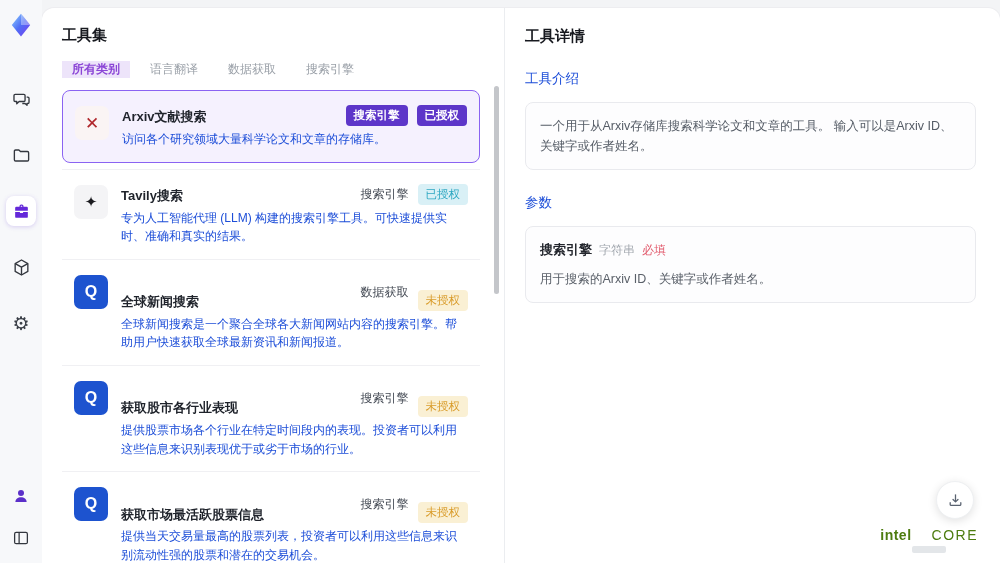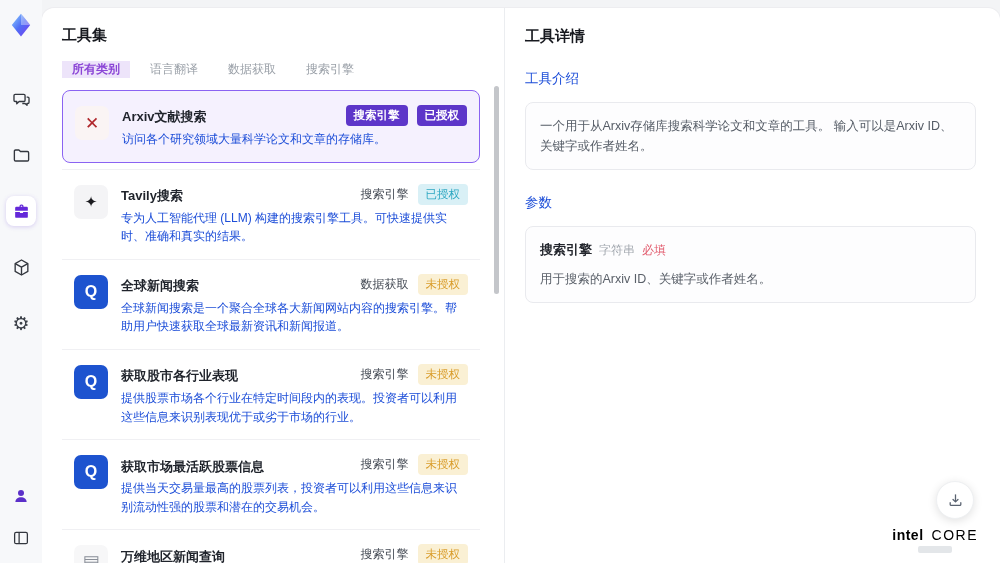--- a/index.html
+++ b/index.html
@@ -39,38 +39,38 @@
   .t-body { flex:1; min-width:0; }
   .t-head { display:flex; align-items:flex-end; justify-content:space-between; gap:8px; }
   .t-name { font-size:13px; font-weight:700; color:#1f232b; line-height:1.35; }
   .t-desc { font-size:12px; color:#1d4ed8; line-height:1.55; margin-top:4px; padding-right:2px; }
   .t-tags { display:flex; align-items:center; gap:9px; flex:0 0 auto; margin-top:1px; }
   .t-category { font-size:12px; color:#454b55; white-space:nowrap; }
   .t-category.cat-solid { background:#5d36c9; color:#ffffff; font-size:11.5px; padding:3px 8px; border-radius:4px; font-weight:600; }
   .t-auth { font-size:11.5px; padding:3px 8px; border-radius:4px; white-space:nowrap; }
   .t-auth.auth-solid { background:#5d36c9; color:#ffffff; font-weight:600; }
   .t-auth.auth-cyan { background:#d9f0f6; color:#2fa8c2; }
-  .t-auth.auth-yellow { background:#faf0d4; color:#d99c2b; }
+  .t-auth.auth-yellow { background:#faf0d4; color:#d99c2b;margin-top:16px; }
 
   .scrollbar-thumb { position:absolute; right:5px; top:78px; width:5px; height:208px; background:#c4c6ca; border-radius:3px; }
 
   
   .right-panel { flex:1; padding:19px 24px 0 20px; }
   .detail-title { font-size:15px; font-weight:700; color:#17191f; }
   .section-heading { font-size:13.5px; font-weight:400; color:#1d4ed8; margin-top:24px; }
   .detail-box { margin-top:14px; border:1px solid #e9eaee; background:#fdfdfe; border-radius:8px; padding:13px 14px; font-size:12.5px; color:#555c66; line-height:1.6; }
   .param-name { font-size:13px; font-weight:700; color:#23262d; }
   .param-type { font-size:12px; color:#a0a6ad; margin-left:7px; font-weight:400; }
   .param-required { font-size:12px; color:#e25c6e; margin-left:7px; font-weight:400; }
   .param-desc { margin-top:8px; font-size:12.5px; color:#5a6069; }
 
   
   .fab { position:absolute; right:26px; bottom:44px; width:38px; height:38px; border-radius:50%; background:#ffffff; border:1px solid #eef0f2; box-shadow:0 2px 10px rgba(0,0,0,.12); display:flex; align-items:center; justify-content:center; cursor:pointer; z-index:5; }
   .intel-badge { position:absolute; right:22px; bottom:10px; display:flex; flex-direction:column; align-items:center; z-index:5; }
-  .intel-row { display:flex; align-items:baseline; gap:8px; color:#000000;justify-content:space-between; }
+  .intel-row { display:flex; align-items:baseline; gap:20px; color:#4d7c0f;justify-content:space-between; }
   .intel-word { font-size:14px; font-weight:600; letter-spacing:.5px; }
   .core-word { font-size:14px; letter-spacing:1.5px; font-weight:400; }
   .intel-sub { width:34px; height:7px; background:#e3e6e9; border-radius:2px; margin-top:3px; }
 </style>
 </head>
 <body>
 
 <div class="app">
 
   <aside class="rail">

